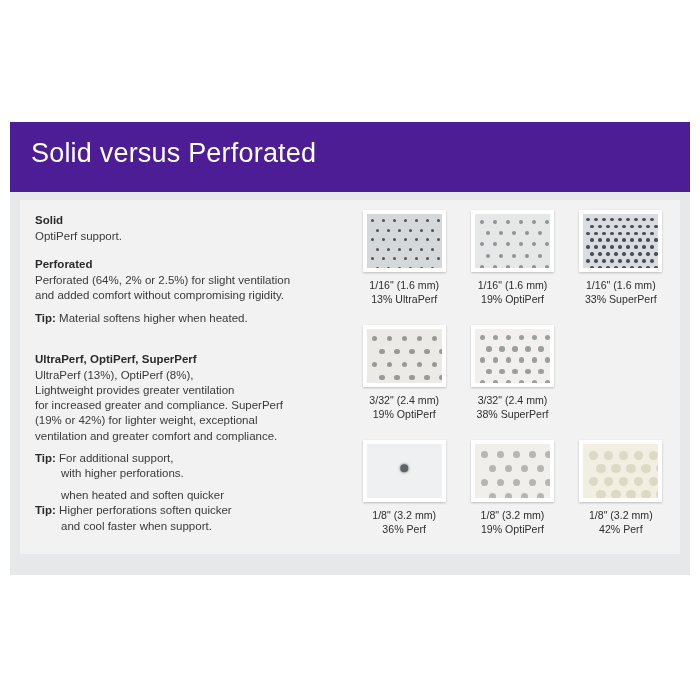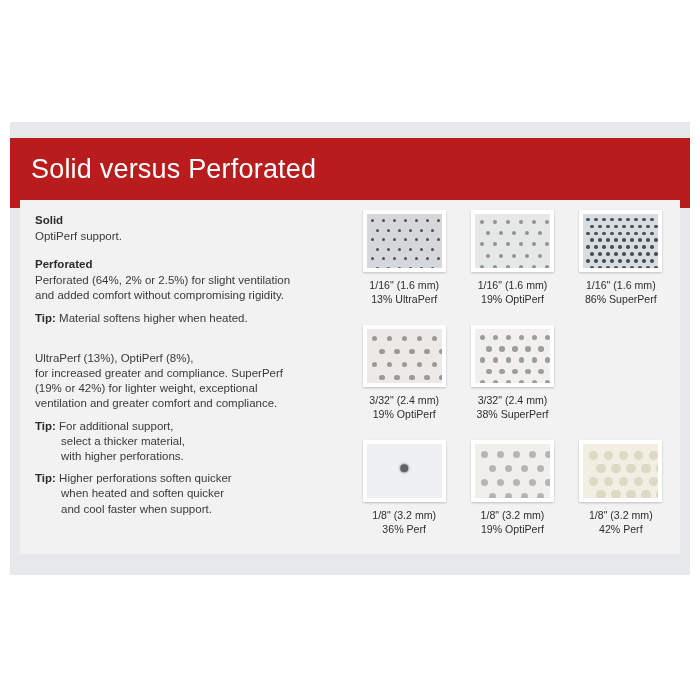--- a/index.html
+++ b/index.html
@@ -21,24 +21,24 @@
     top: 122px;
     width: 680px;
     height: 453px;
     background: #e7e8ea;
     box-sizing: border-box;
   }
 
   #header-band {
     position: absolute;
     left: 0;
-    top: 16px;
+    top: 0;
     width: 680px;
     height: 70px;
-    background: #b91c1c;
+    background: #4c1d95;
   }
 
   #header-title {
     position: absolute;
     left: 21px;
     top: 16px;
     font-size: 27px;
     font-weight: 300;
     color: #ffffff;
     letter-spacing: 0.2px;
@@ -154,31 +154,32 @@
         </div>
         <div class="blk">
           <div class="blk-heading">Perforated</div>
           <div class="blk-line">Perforated (64%, 2% or 2.5%) for slight ventilation</div>
           <div class="blk-line">and added comfort without compromising rigidity.</div>
           <div class="gap-sm"></div>
           <div class="tip-line"><b>Tip:</b><span> Material softens higher when heated.</span></div>
           <div class="gap-md"></div>
         </div>
         <div class="blk">
+          <div class="blk-heading">UltraPerf, OptiPerf, SuperPerf</div>
           <div class="blk-line">UltraPerf (13%), OptiPerf (8%),</div>
+          <div class="blk-line">Lightweight provides greater ventilation</div>
           <div class="blk-line">for increased greater and compliance. SuperPerf</div>
           <div class="blk-line">(19% or 42%) for lighter weight, exceptional</div>
           <div class="blk-line">ventilation and greater comfort and compliance.</div>
           <div class="gap-sm"></div>
           <div class="tip-line"><b>Tip:</b><span> For additional support,</span></div>
-          <div class="tip-line tip-indent">select a thicker material,</div>
           <div class="tip-line tip-indent">with higher perforations.</div>
           <div class="gap-sm"></div>
+          <div class="tip-line tip-indent">when heated and soften quicker</div>
           <div class="tip-line"><b>Tip:</b><span> Higher perforations soften quicker</span></div>
-          <div class="tip-line tip-indent">when heated and soften quicker</div>
           <div class="tip-line tip-indent">and cool faster when support.</div>
         </div>
       </div>
 
     <div id="grid">
         <div class="grid-row">
           <div class="cell">
             <div class="swatch-frame">
               <div class="swatch" style="background: rgb(213, 216, 218);">
                 <div style="position: absolute; left: 3.85px; top: 4.95px; width: 3px; height: 3px; border-radius: 50%; background: rgb(77, 82, 86);"></div>
@@ -341,21 +342,21 @@
                 <div style="position: absolute; left: 30.8px; top: 52.32px; width: 3.4px; height: 3.4px; border-radius: 50%; background: rgb(74, 80, 87);"></div>
                 <div style="position: absolute; left: 38.8px; top: 52.32px; width: 3.4px; height: 3.4px; border-radius: 50%; background: rgb(74, 80, 87);"></div>
                 <div style="position: absolute; left: 46.8px; top: 52.32px; width: 3.4px; height: 3.4px; border-radius: 50%; background: rgb(74, 80, 87);"></div>
                 <div style="position: absolute; left: 54.8px; top: 52.32px; width: 3.4px; height: 3.4px; border-radius: 50%; background: rgb(74, 80, 87);"></div>
                 <div style="position: absolute; left: 62.8px; top: 52.32px; width: 3.4px; height: 3.4px; border-radius: 50%; background: rgb(74, 80, 87);"></div>
                 <div style="position: absolute; left: 70.8px; top: 52.32px; width: 3.4px; height: 3.4px; border-radius: 50%; background: rgb(74, 80, 87);"></div>
               </div>
             </div>
             <div class="caption">
               <div>1/16" (1.6 mm)</div>
-              <div>86% SuperPerf</div>
+              <div>33% SuperPerf</div>
             </div>
           </div>
         </div>
         <div class="grid-row">
           <div class="cell">
             <div class="swatch-frame">
               <div class="swatch" style="background: rgb(236, 234, 230);">
                 <div style="position: absolute; left: 5.25px; top: 6.75px; width: 5.2px; height: 5.2px; border-radius: 50%; background: rgb(154, 154, 147);"></div>
                 <div style="position: absolute; left: 20.25px; top: 6.75px; width: 5.2px; height: 5.2px; border-radius: 50%; background: rgb(154, 154, 147);"></div>
                 <div style="position: absolute; left: 35.25px; top: 6.75px; width: 5.2px; height: 5.2px; border-radius: 50%; background: rgb(154, 154, 147);"></div>

